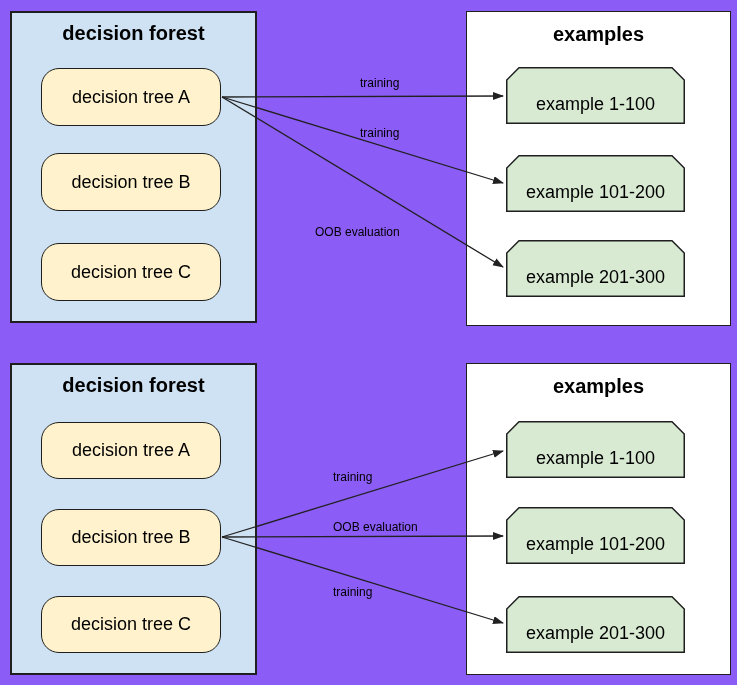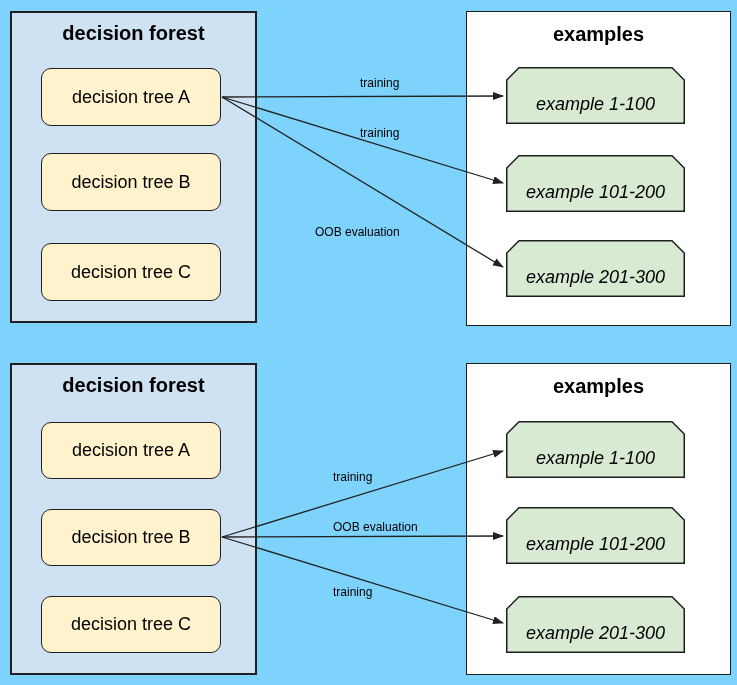--- a/index.html
+++ b/index.html
@@ -1,20 +1,20 @@
 <!DOCTYPE html>
 <html style="--forest-fill: #cfe2f3; --tree-fill: #fff2cc; --example-fill: #d9ead3; --shape-border: #1f1f1f; --arrow: #212121; --text: #000000;"><head>
 <meta charset="utf-8">
 <style>
   html, body { margin: 0; padding: 0; background: #ffffff; }
   .canvas {
     position: relative;
     width: 737px;
     height: 685px;
-    background: #7dd3fc;
+    background: #8b5cf6;
     font-family: "Liberation Sans", "DejaVu Sans", sans-serif;
     color: #000;
     overflow: hidden;
   }
   .abs { position: absolute; box-sizing: border-box; }
   .forest-box {
     background: var(--forest-fill, #cfe2f3);
     border: 2px solid var(--shape-border, #1f1f1f);
     width: 247px; height: 312px;
   }
@@ -28,26 +28,26 @@
     font-size: 20px;
     text-align: center;
     height: 24px;
     line-height: 24px;
     color: var(--text, #000);
   }
   .tree-node {
     width: 180px; height: 58px;
     background: var(--tree-fill, #fff2cc);
     border: 1.5px solid var(--shape-border, #1f1f1f);
-    border-radius: 10px;
+    border-radius: 18px;
     display: flex; align-items: center; justify-content: center;
     font-size: 18px;
     color: var(--text, #000);
   }
-  .card { width: 179px; height: 74px; font-style: italic; }
+  .card { width: 179px; height: 74px; }
   .card svg { position: absolute; left: 0; top: 0; }
   .card .card-label {
     position: absolute; inset: 0;
     display: flex; align-items: center; justify-content: center;
     font-size: 18px;
     color: var(--text, #000);
   }
   .arrow-label {
     position: absolute;
     font-size: 12px;

